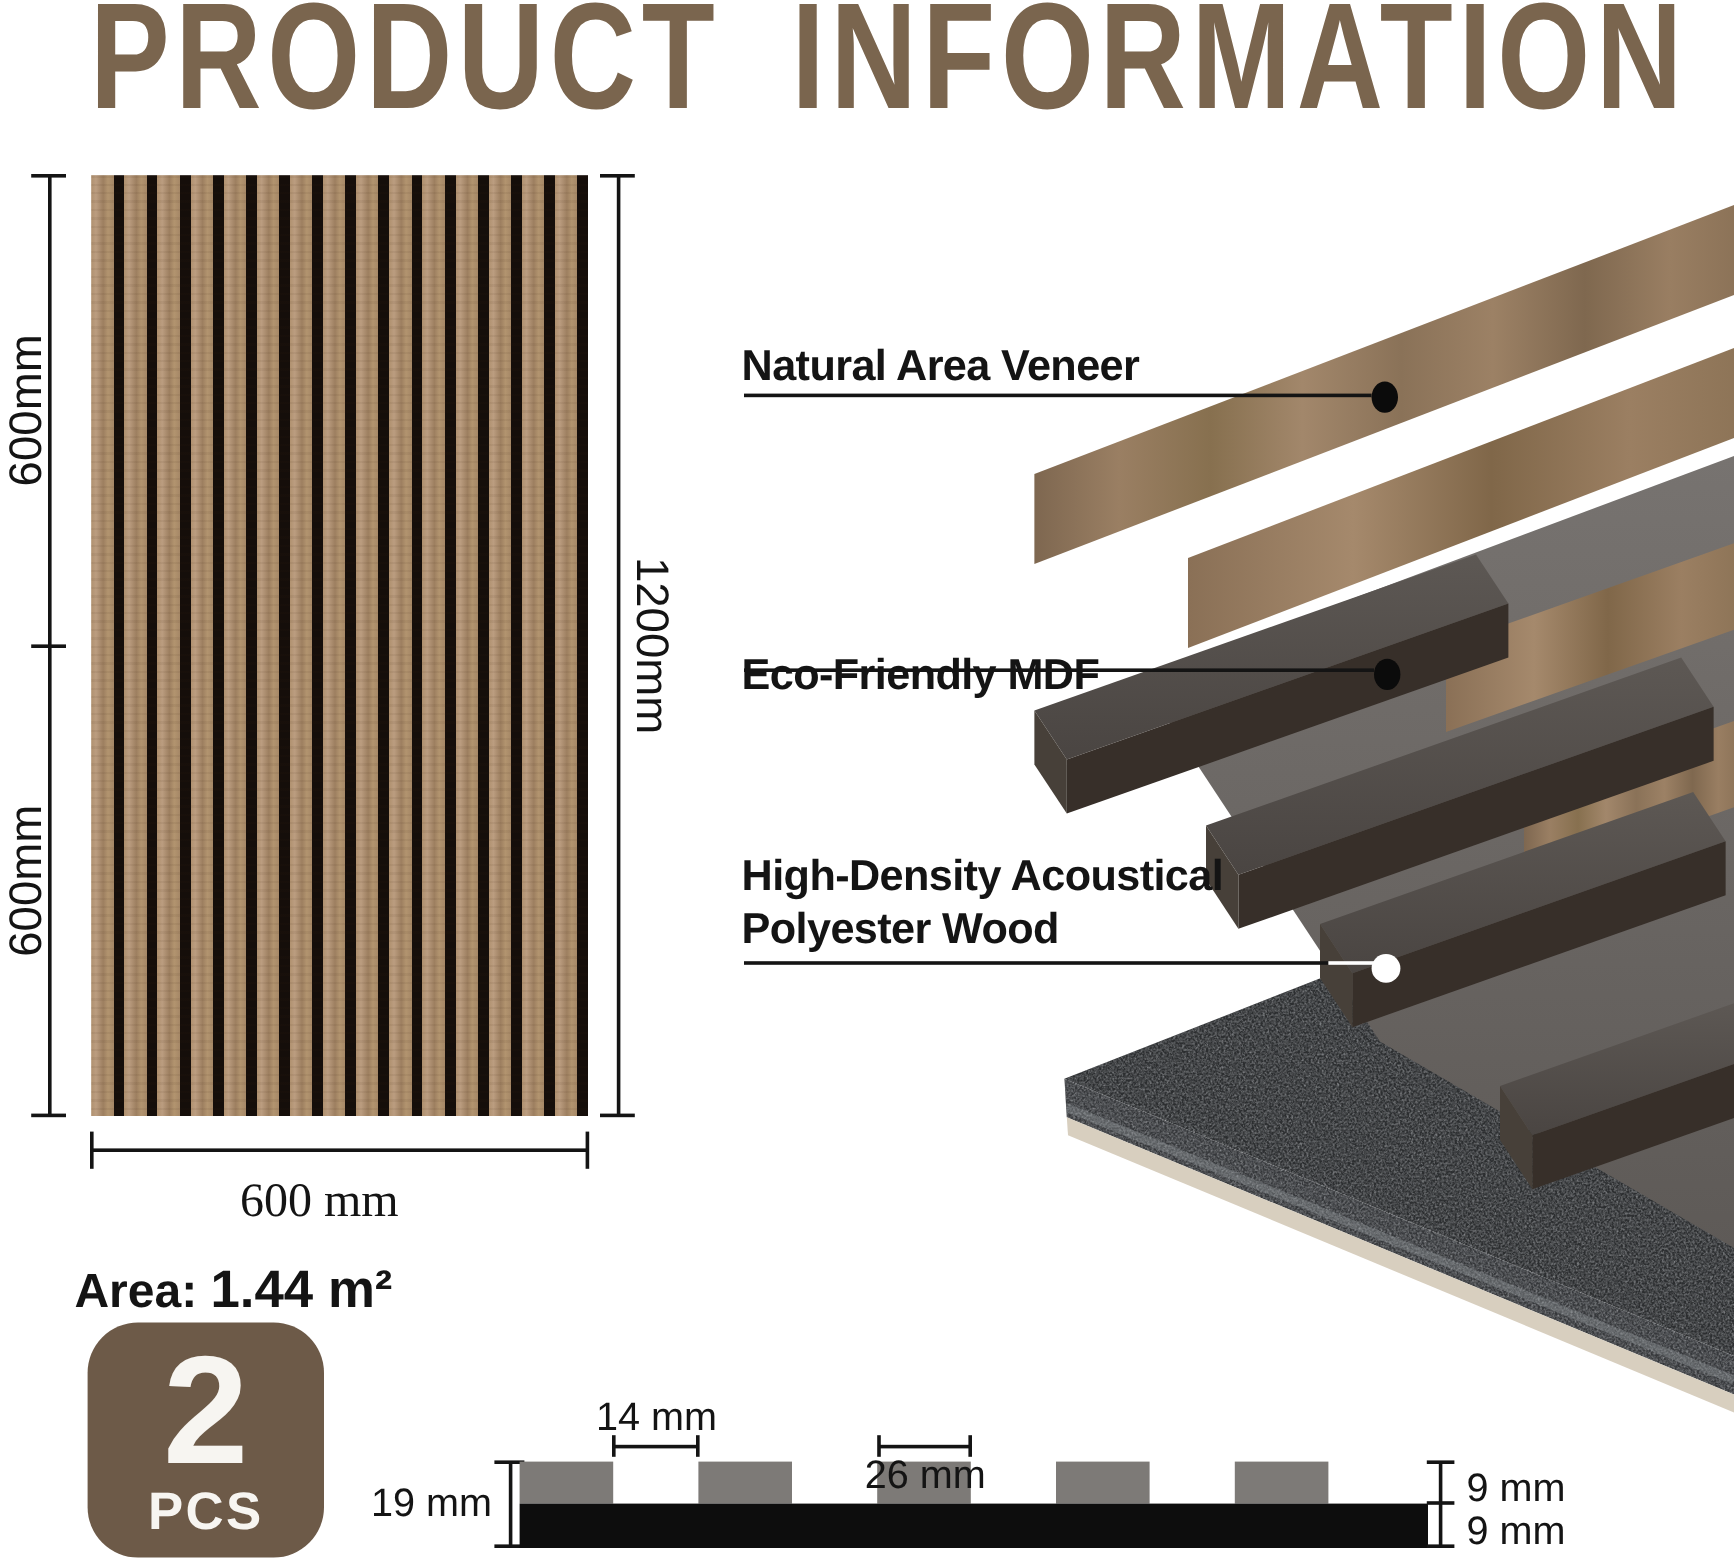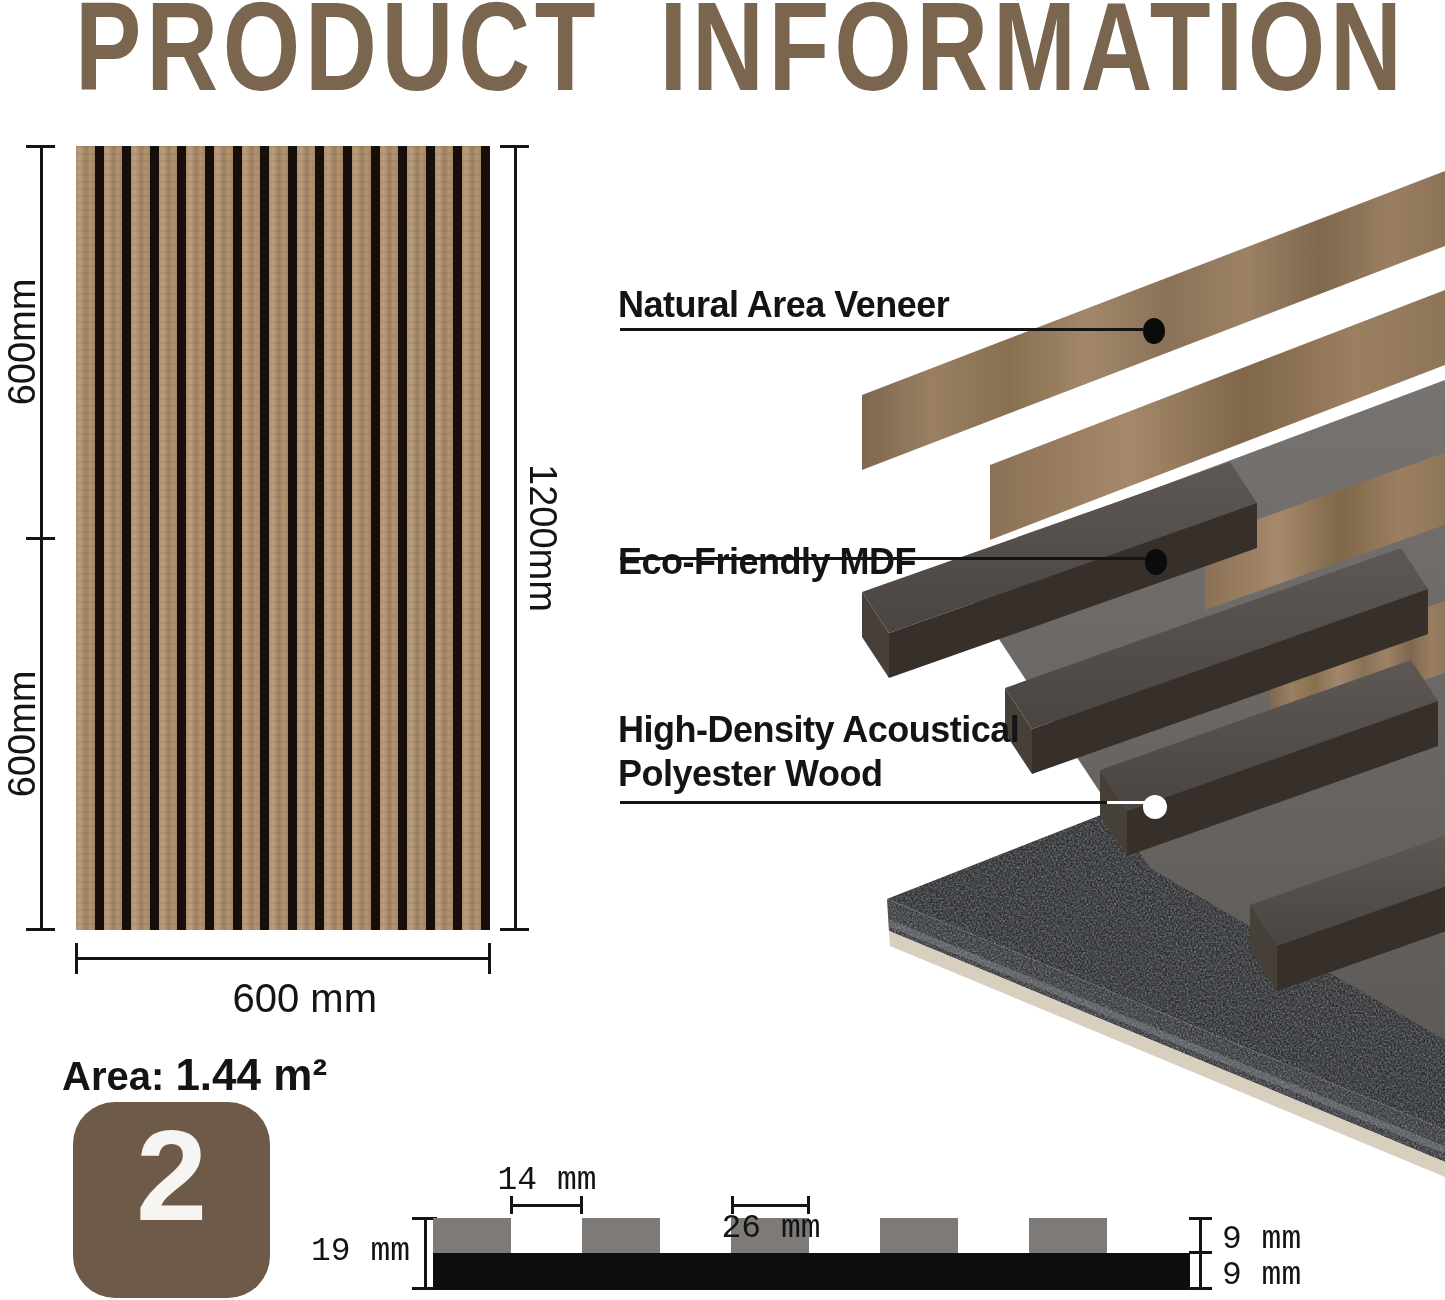--- a/index.html
+++ b/index.html
@@ -39,21 +39,21 @@
   #area-value{font-weight:bold;font-size:44px;}
   #pcs-badge{
     left:73px;top:1102px;width:197px;height:196px;border-radius:42px;background:#6d5a48;
     text-align:center;color:#f7f5f1;
   }
   #pcs-count{font-size:128px;font-weight:bold;line-height:120px;margin-top:14px;}
   #pcs-unit{font-size:44px;font-weight:bold;letter-spacing:2px;line-height:44px;margin-top:2px;}
   
   .xs-block{background:#7d7a77;}
   #xs-base{background:#0d0d0d;}
-  .xs-label{font-size:33px;color:#141414;white-space:nowrap;font-family:Liberation Mono, monospace;}
+  .xs-label{font-size:33px;color:#141414;white-space:nowrap;}
   .tick-h{height:3px;background:#141414;}
   .tick-v{width:3px;background:#141414;}
   #exploded-svg{left:0;top:0;}
 </style>
 </head>
 <body>
 
 <svg id="exploded-svg" class="abs" width="1445" height="1300" viewBox="0 0 1445 1300">
   <defs>
     <linearGradient id="woodG" x1="0" y1="0" x2="1" y2="0">
@@ -141,21 +141,21 @@
 <div class="abs dim-label dim-label-rot" style="left:-78px;top:714px;transform:rotate(-90deg);">600mm</div>
 
 <div class="abs dim-line-v" style="left:514px;top:146px;height:784px;"></div>
 <div class="abs tick-h" style="left:500px;top:145px;width:29px;"></div>
 <div class="abs tick-h" style="left:500px;top:928px;width:29px;"></div>
 <div class="abs dim-label dim-label-rot" style="left:443px;top:518px;transform:rotate(90deg);">1200mm</div>
 
 <div class="abs dim-line-h" style="left:76px;top:957px;width:414px;"></div>
 <div class="abs tick-v" style="left:75px;top:943px;height:31px;"></div>
 <div class="abs tick-v" style="left:488px;top:943px;height:31px;"></div>
-<div class="abs dim-label" style="left:177px;top:976px;width:200px;text-align:right;font-size:40px;">600 mm</div>
+<div class="abs dim-label" style="left:200px;top:976px;width:200px;text-align:left;font-size:40px;font-family:Liberation Serif, serif;">600 mm</div>
 
 <div class="abs layer-label" style="left:618px;top:283px;">Natural Area Veneer</div>
 <div class="abs callout-line" style="left:620px;top:328px;width:523px;"></div>
 <div class="abs callout-dot-black" style="left:1143px;top:318px;"></div>
 
 <div class="abs layer-label" style="left:618px;top:512px;margin-top:28px;">Eco-Friendly MDF</div>
 <div class="abs callout-line" style="left:620px;top:557px;width:525px;"></div>
 <div class="abs callout-dot-black" style="left:1145px;top:549px;"></div>
 
 <div class="abs layer-label" style="left:618px;top:708px;">High-Density Acoustical</div>
@@ -163,20 +163,21 @@
 <div class="abs callout-line" style="left:620px;top:801px;width:487px;"></div>
 <div class="abs callout-line-white" style="left:1107px;top:801px;width:38px;"></div>
 <div class="abs callout-dot-white" style="left:1143px;top:795px;"></div>
 
 <div id="area-row" class="abs">
   <b>Area:</b>
   <span id="area-value">1.44 m²</span>
 </div>
 <div id="pcs-badge" class="abs">
   <div id="pcs-count">2</div>
+  <div id="pcs-unit">PCS</div>
 </div>
 
 <div class="abs xs-label" style="left:290px;top:1233px;width:120px;text-align:right;">19 mm</div>
 <div class="abs tick-v" style="left:424px;top:1218px;height:72px;"></div>
 <div class="abs tick-h" style="left:412px;top:1217px;width:25px;"></div>
 <div class="abs tick-h" style="left:412px;top:1287px;width:25px;"></div>
 
 <div class="abs xs-block" style="left:433px;top:1218px;width:78px;height:35px;"></div>
 <div class="abs xs-block" style="left:582px;top:1218px;width:78px;height:35px;"></div>
 <div class="abs xs-block" style="left:731px;top:1218px;width:78px;height:35px;"></div>

